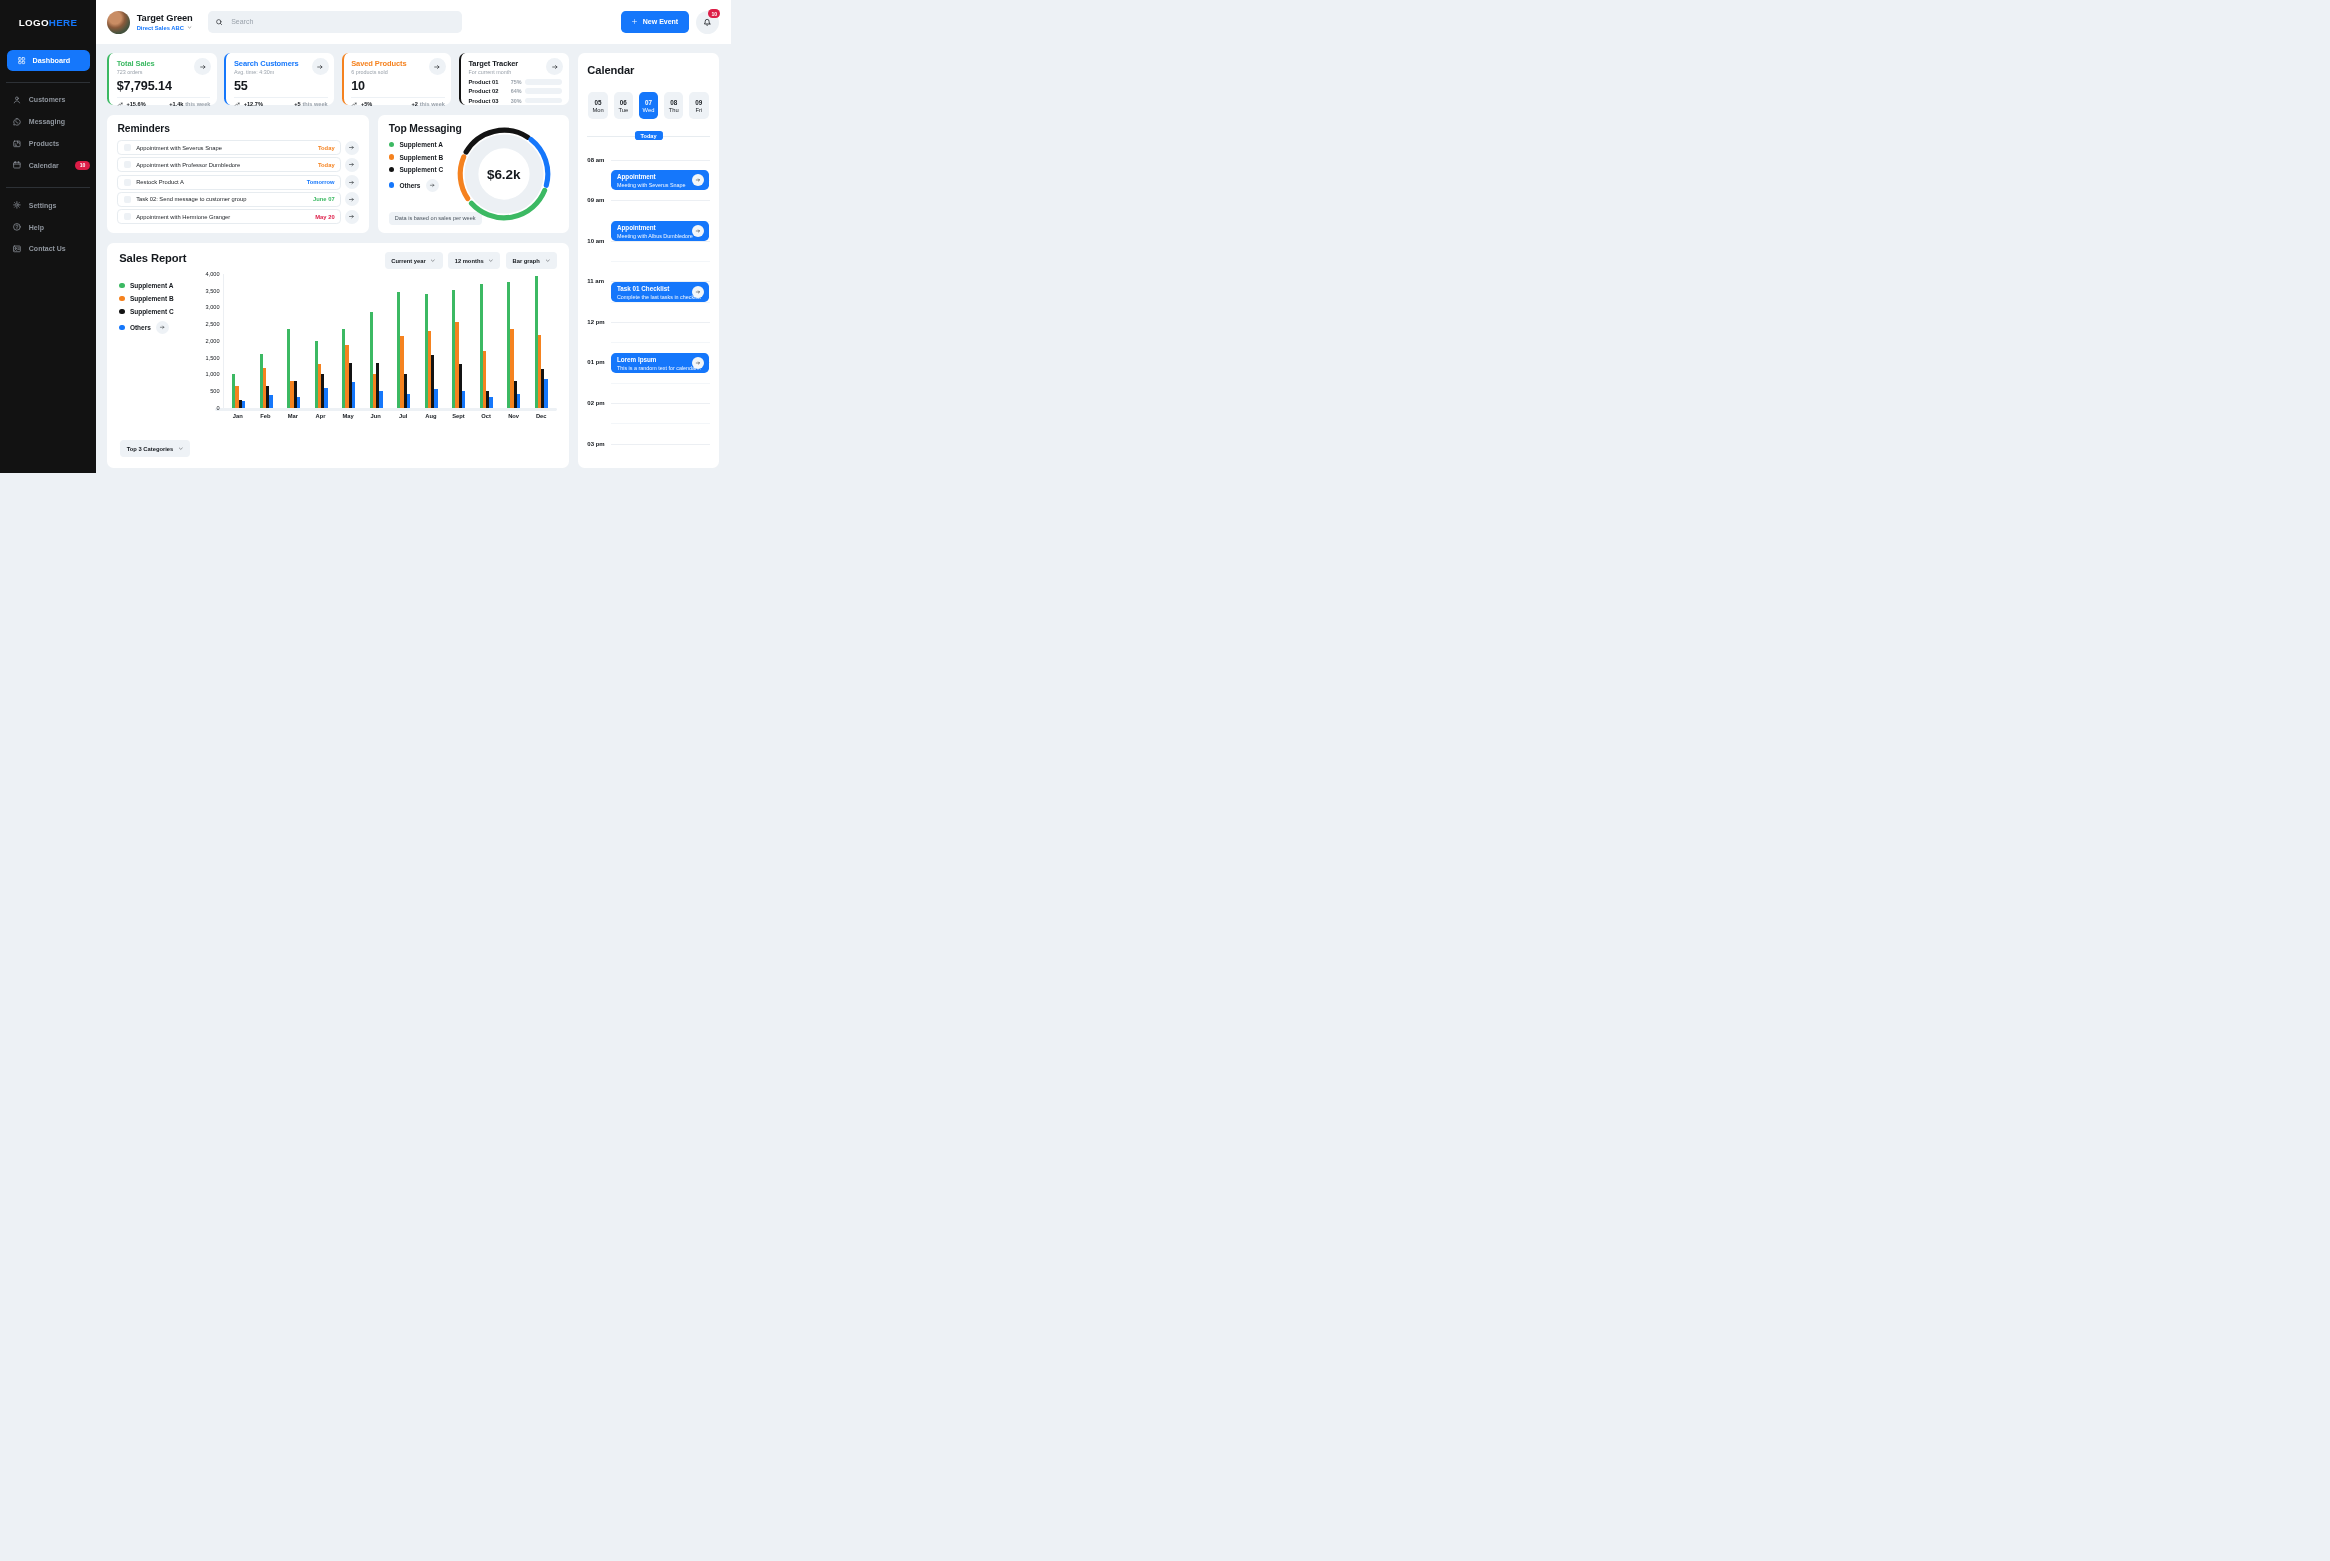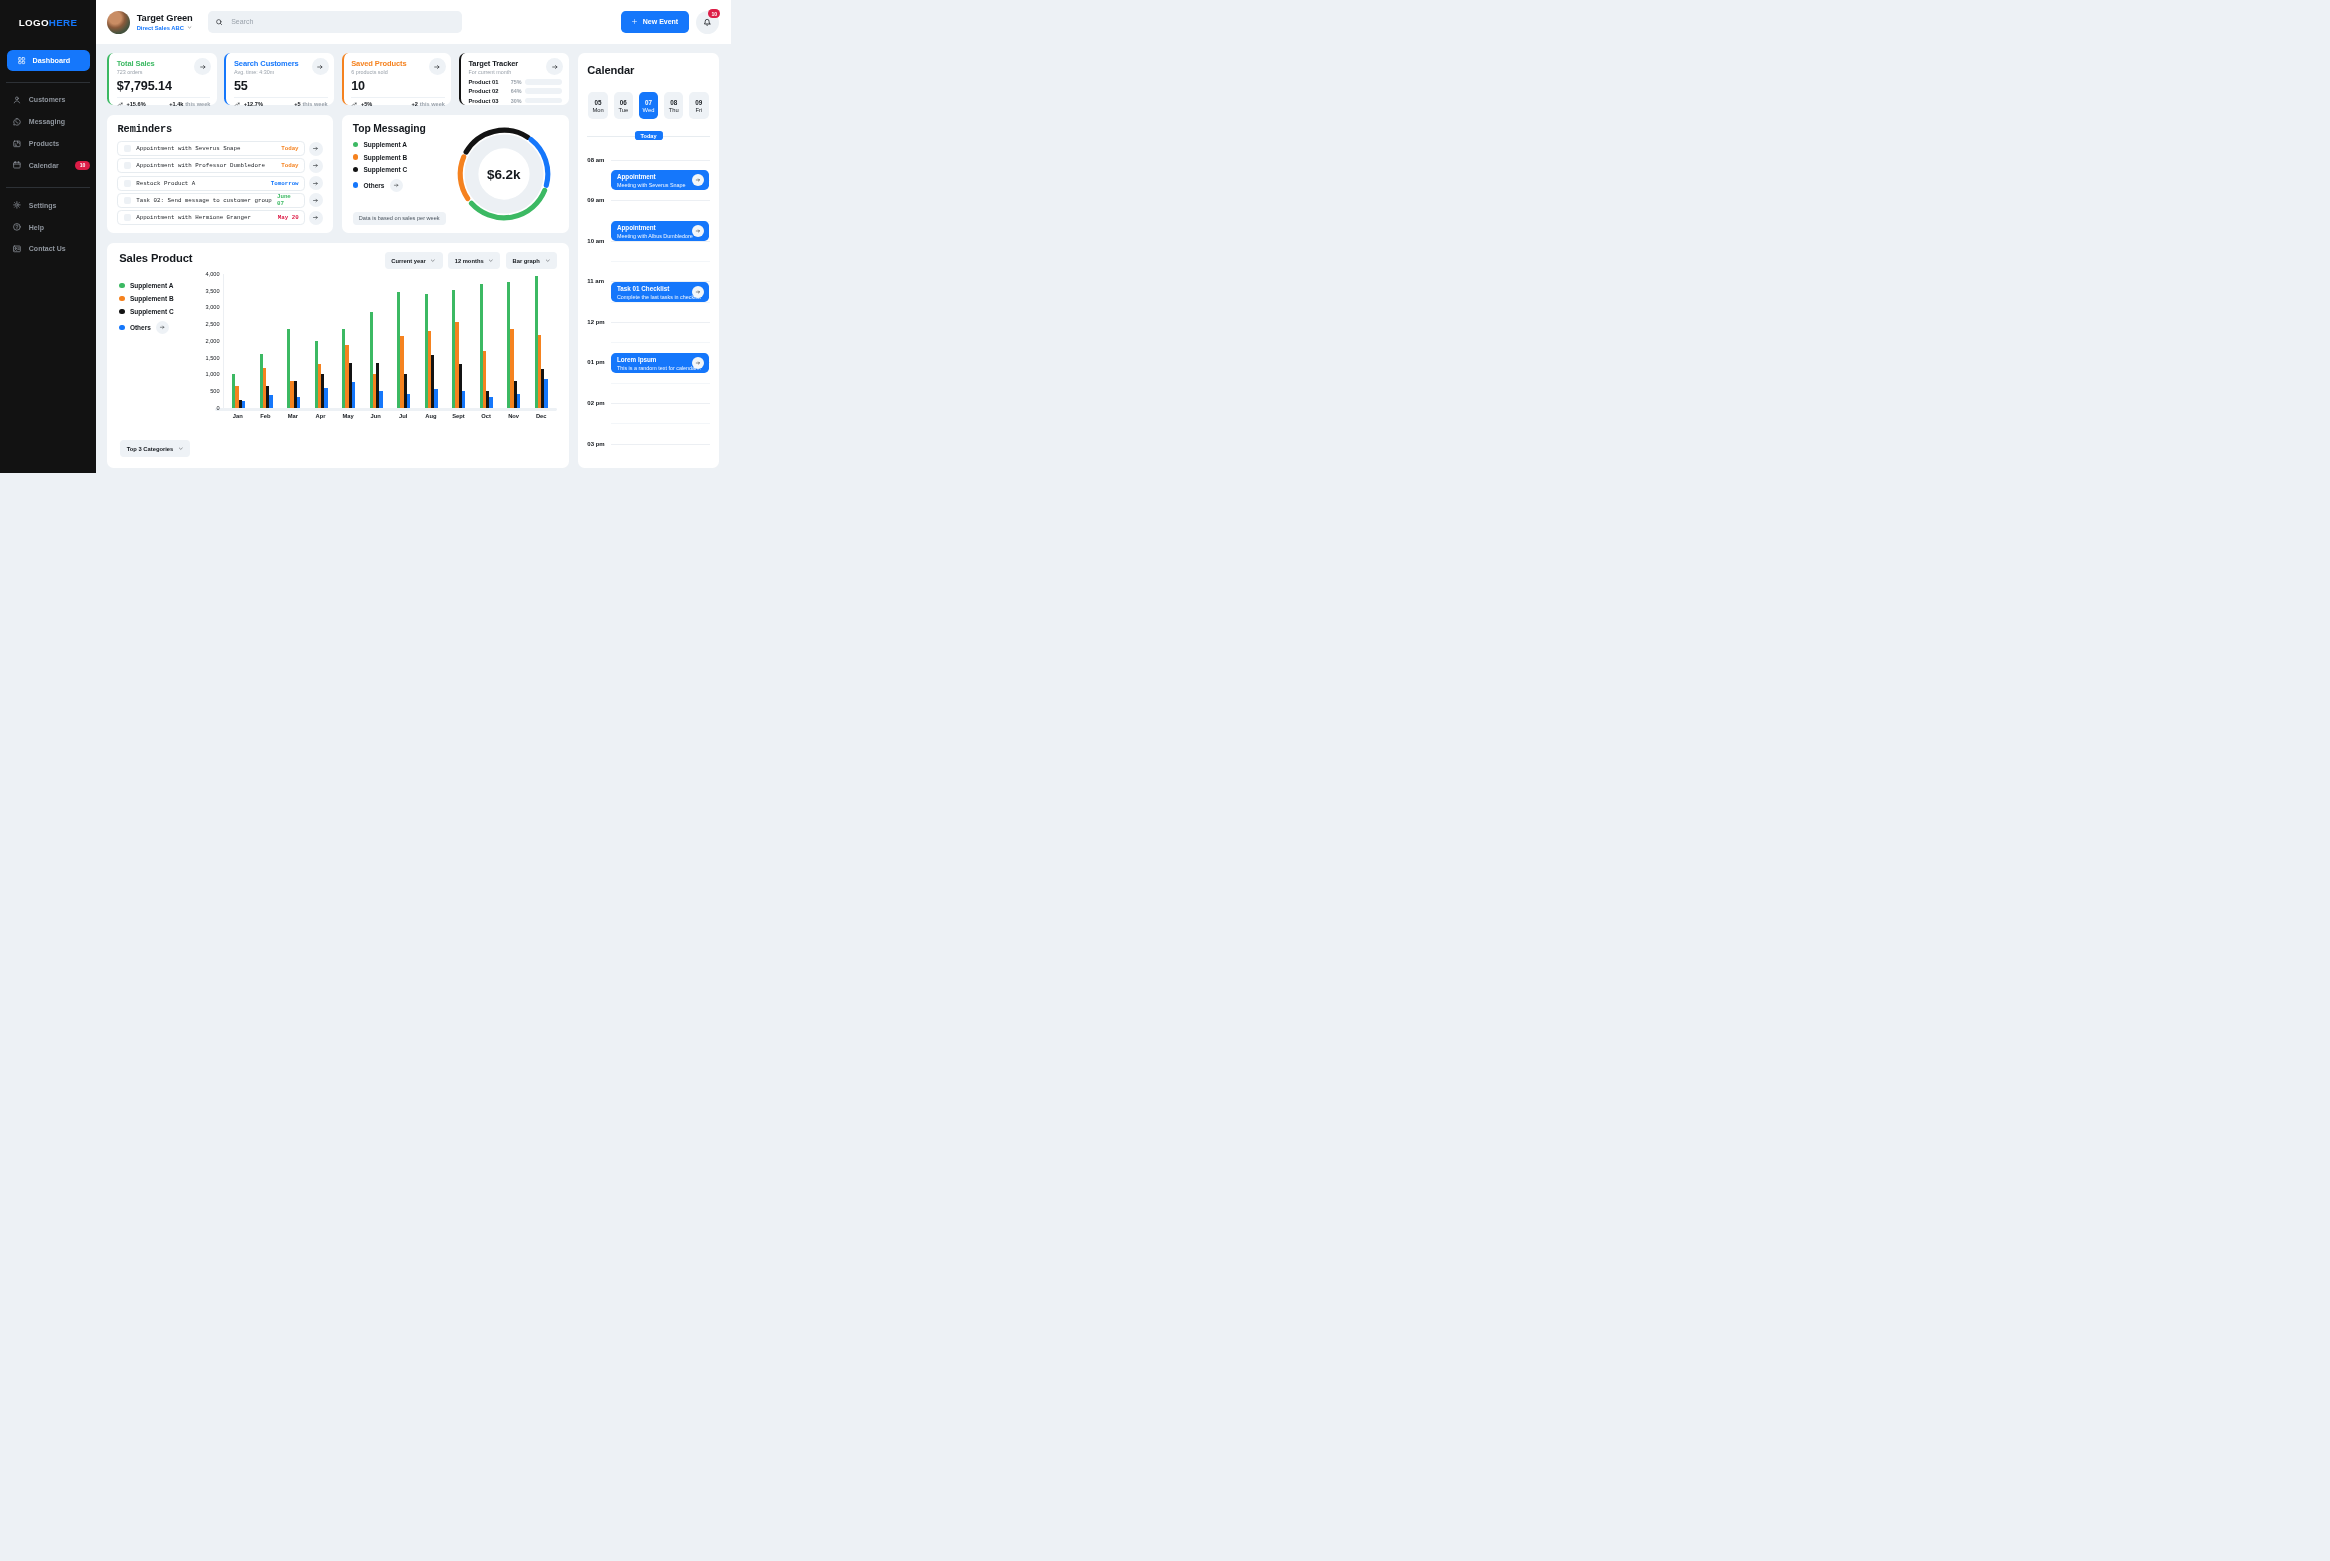--- a/index.html
+++ b/index.html
@@ -58,21 +58,21 @@
   .t-row{display:flex;align-items:center;margin-top:3.3px;}
   .t-label{font-size:5.8px;font-weight:800;}
   .t-pct{margin-left:auto;color:#9AA2AB;font-size:5.4px;font-weight:700;margin-right:3.7px;}
   .t-bar{width:37px;height:5.6px;background:#EEF2F6;border-radius:3.3px;}
   .t-fill{height:100%;background:#131313;border-radius:3.3px;}
 
   
   .row2{display:flex;gap:9.3px;height:118px;flex-shrink:0;}
   .card{background:#fff;border-radius:6.5px;padding:8.4px 10.3px;}
   .card-title{font-size:10.3px;font-weight:800;letter-spacing:-0.1px;}
-  .reminders{width:226px;flex-shrink:0;font-family:Liberation Mono, monospace;}
+  .reminders{width:262px;flex-shrink:0;}
   .rem-list{margin-top:5.6px;display:flex;flex-direction:column;gap:2.3px;}
   .rem-row{display:flex;align-items:center;gap:3.7px;}
   .rem-box{flex:1;height:15px;border:0.5px solid #E7ECF0;border-radius:4.2px;display:flex;align-items:center;gap:5.1px;padding:0 5.6px;cursor:pointer;}
   .rem-check{width:7px;height:7px;border-radius:1.9px;background:#EDF1F5;flex-shrink:0;cursor:pointer;}
   .rem-label{font-size:5.8px;font-weight:500;color:#1B1F24;white-space:nowrap;}
   .rem-due{margin-left:auto;font-size:5.8px;font-weight:800;}
   .rem-arrow{width:14px;height:14px;border-radius:50%;background:#EEF2F6;display:flex;align-items:center;justify-content:center;color:#14181D;cursor:pointer;flex-shrink:0;}
   .rem-arrow .icon{width:7px;height:7px;}
 
   .topcat{flex:1;position:relative;}
@@ -476,21 +476,21 @@
                   <path d="M 21.6 56.0 A 94 94 0 0 1 154.2 24.2" fill="none" stroke="#131313" stroke-width="11" stroke-linecap="round"></path>
                   <path d="M 160.9 28.9 A 94 94 0 0 1 193.8 127.3" fill="none" stroke="#1577FB" stroke-width="11" stroke-linecap="round"></path>
                 </svg>
               <div class="donut-center">$6.2k</div>
             </div>
           </div>
         </div>
 
         <div class="card sales-card">
           <div class="sales-head">
-            <div class="card-title" style="font-size:11.2px">Sales Product</div>
+            <div class="card-title" style="font-size:11.2px">Sales Report</div>
             <div class="pills" id="sales-filters">
                 <div class="pill">
                   <span>Current year</span>
                   <span class="icon" style="width:5.6px;height:5.6px">
                     <svg viewBox="0 0 24 24" stroke-width="2.6">
                       <path d="M5.5 8.5l6.5 6 6.5-6"></path>
                     </svg>
                   </span>
                 </div>
                 <div class="pill">

